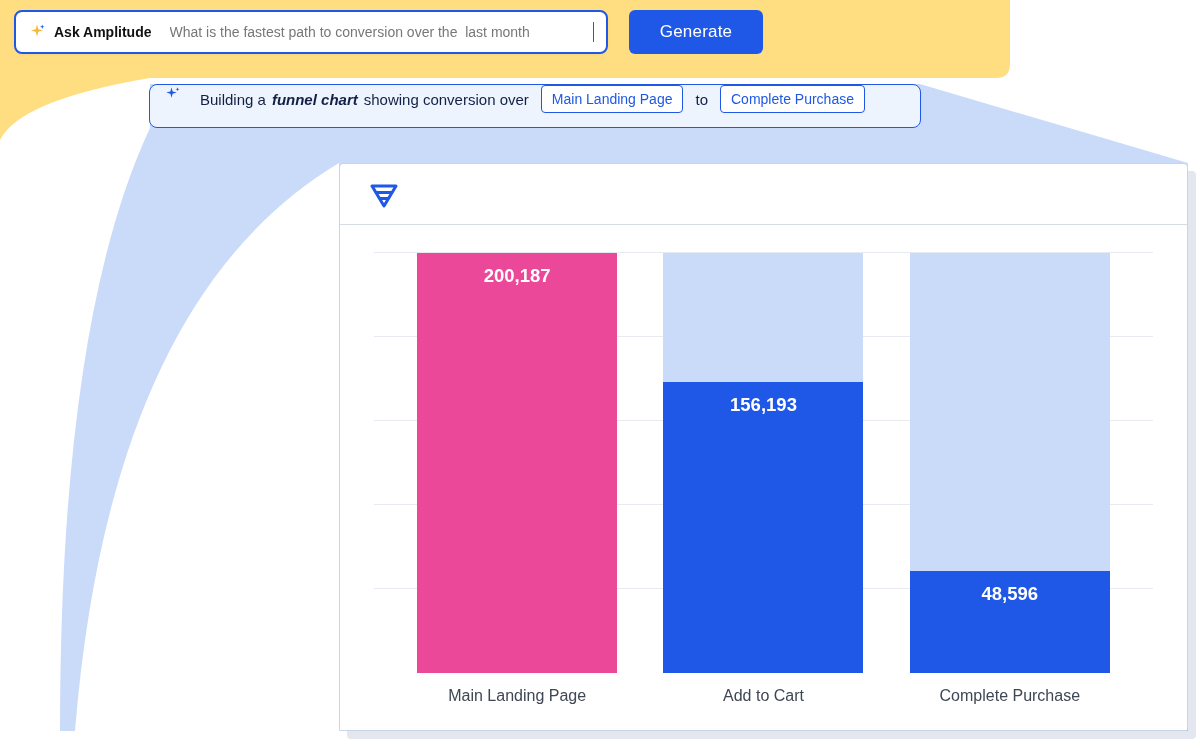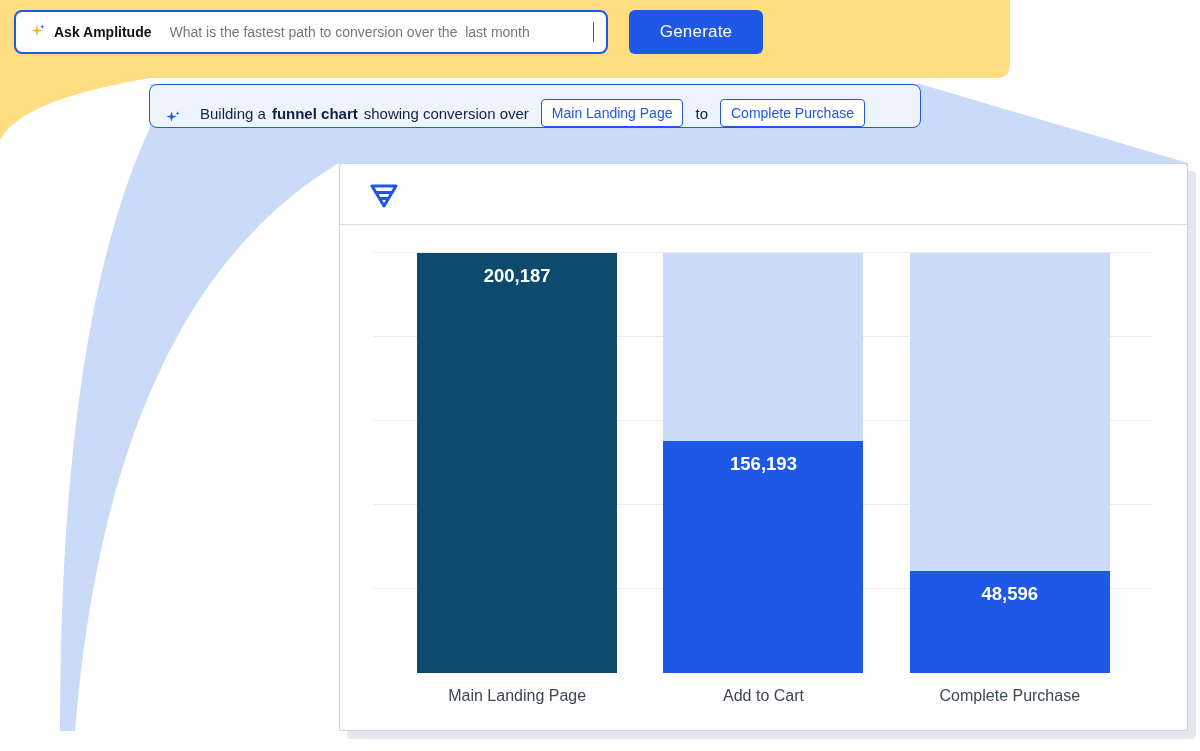--- a/index.html
+++ b/index.html
@@ -42,24 +42,24 @@
     position: absolute; left: 629px; top: 10px; width: 134px; height: 44px;
     background: #1F57E7; color: #fff; border: none; border-radius: 6px;
     font-size: 17px; font-weight: 500; letter-spacing: .2px; z-index: 3;
     display: flex; align-items: center; justify-content: center; cursor: pointer;
   }
 
   
   .building-box {
     position: absolute; left: 149px; top: 84px; width: 772px; height: 44px;
     background: #EEF4FD; border: 1px solid #1F57E7; border-radius: 8px;
-    display: flex; align-items: flex-end; padding: 0 14px; z-index: 3;
+    display: flex; align-items: flex-start; padding: 0 14px; z-index: 3;
   }
   .building-text { font-size: 15px; color: #122045; }
-  .building-text b { font-weight: 700; }
+  .building-text b { font-weight: 700; font-style: italic; }
   .chip {
     display: inline-flex; align-items: center; justify-content: center;
     height: 28px; padding: 0 10px; margin: 0 6px;
     border: 1px solid #1F57E7; border-radius: 4px; background: #fff;
     color: #1F57E7; font-size: 14px;
   }
   .building-row { display: flex; align-items: center; gap: 6px; margin-left: 10px; }
 
   
   .chart-panel {
@@ -167,27 +167,27 @@
       <div class="plot-area" id="plot-area">
 
         <div class="grid" style="bottom: 84px;"></div>
           <div class="grid" style="bottom: 168px;"></div>
           <div class="grid" style="bottom: 252px;"></div>
           <div class="grid" style="bottom: 336px;"></div>
           <div class="grid" style="bottom: 420px;"></div>
           <div class="bars" id="bars">
             <div class="bar-col">
               <div class="bar-bg" style="height: 420px; background: rgb(202, 219, 249);"></div>
-              <div class="bar-fg" style="height: 420px; background: #0c4a6e;">
+              <div class="bar-fg" style="height: 420px; background: #ec4899;">
                 <div class="bar-label">200,187</div>
               </div>
             </div>
             <div class="bar-col">
               <div class="bar-bg" style="height: 420px; background: rgb(202, 219, 249);"></div>
-              <div class="bar-fg" style="height: 232px; background: rgb(31, 87, 231); text-align: center;">
+              <div class="bar-fg" style="height: 291px; background: rgb(31, 87, 231); text-align: center;">
                 <div class="bar-label">156,193</div>
               </div>
             </div>
             <div class="bar-col">
               <div class="bar-bg" style="height: 420px; background: rgb(202, 219, 249);"></div>
               <div class="bar-fg" style="height: 101.956px; background: rgb(31, 87, 231);">
                 <div class="bar-label">48,596</div>
               </div>
             </div>
           </div>

